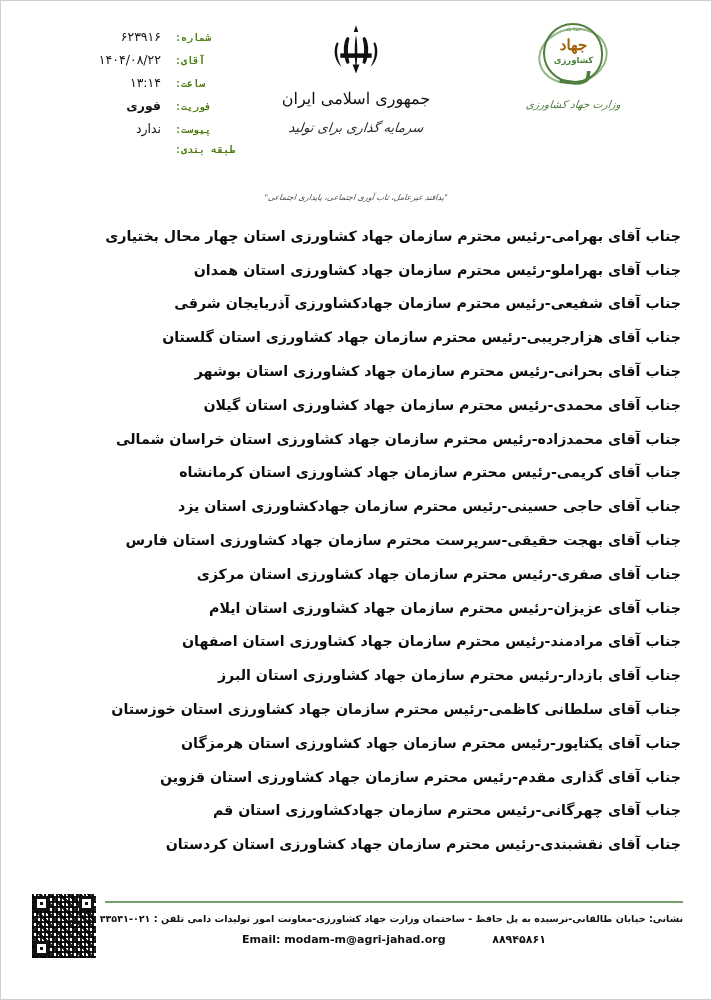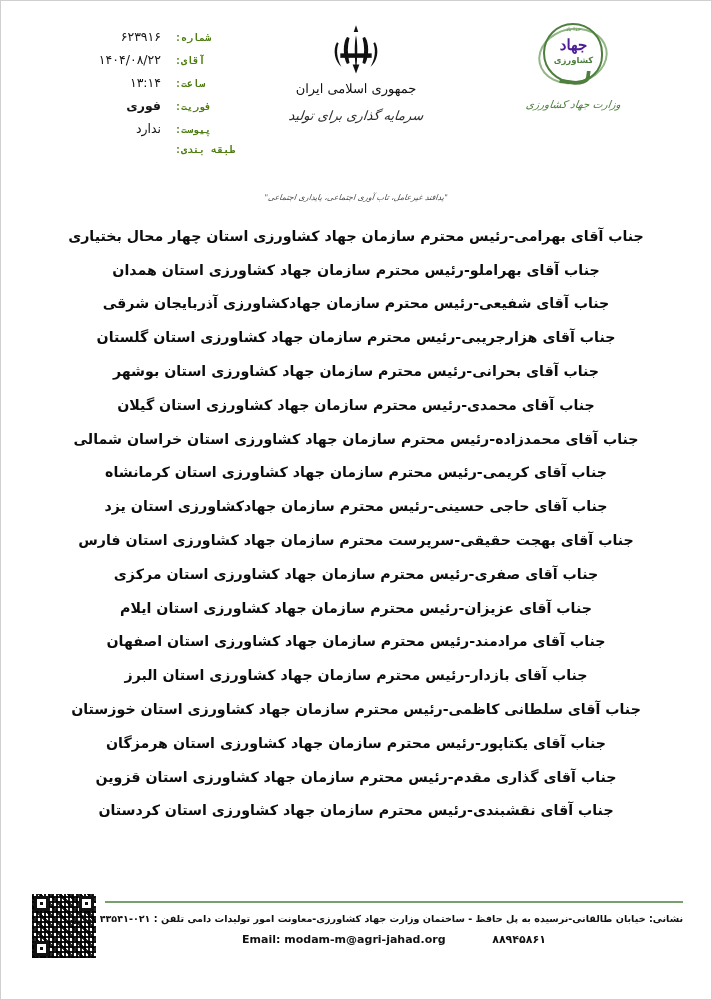--- a/index.html
+++ b/index.html
@@ -78,22 +78,22 @@
     width: 240px;
     text-align: center;
   }
   .emblem {
     display: block;
     margin: 0 auto;
     width: 56px;
     height: 54px;
   }
   .emblem-caption {
-    margin-top: 4px;
-    font-size: 13px;
+    margin-top: 12px;
+    font-size: 16px;
     color: #101010;
     font-family: "DejaVu Serif", "Liberation Serif", serif;
     letter-spacing: 0.2px;
   }
   .nastaliq-slogan {
     margin-top: 12px;
     font-size: 13px;
     color: #181818;
     font-family: "DejaVu Serif", "Liberation Serif", serif;
     font-style: italic;
@@ -134,21 +134,21 @@
     border-radius: 50%;
     box-sizing: border-box;
     transform: rotate(-12deg);
     opacity: 0.75;
   }
   .ministry-mark .jahad {
     position: absolute;
     top: 15px; left: 0; right: 0;
     font-size: 15px;
     font-weight: bold;
-    color: #4c1d95;
+    color: #a16207;
     line-height: 1.05;
     font-family: "DejaVu Serif", "Liberation Serif", serif;
   }
   .ministry-mark .keshavarzi-sm {
     position: absolute;
     top: 32px; left: 0; right: 0;
     font-size: 8.5px;
     font-weight: bold;
     color: #4e7f3e;
     letter-spacing: 0.2px;
@@ -198,21 +198,21 @@
     font-style: italic;
     letter-spacing: 0.2px;
     opacity: 0.85;
     transform: skewX(-6deg);
   }
 
   
   .body-block {
     margin: 18px 30px 0 30px;
     direction: rtl;
-    text-align: center;
+    text-align: right;
   }
   .recipient {
     font-size: 14.2px;
     font-weight: bold;
     color: #0d0d0d;
     line-height: 1.0;
     padding: 9.8px 0;
     white-space: nowrap;
     letter-spacing: -0.1px;
   }
@@ -370,20 +370,21 @@
     <div class="recipient">جناب آقای کریمی-رئیس محترم سازمان جهاد کشاورزی استان کرمانشاه</div>
     <div class="recipient">جناب آقای حاجی حسینی-رئیس محترم سازمان جهادکشاورزی استان یزد</div>
     <div class="recipient">جناب آقای بهجت حقیقی-سرپرست محترم سازمان جهاد کشاورزی استان فارس</div>
     <div class="recipient">جناب آقای صفری-رئیس محترم سازمان جهاد کشاورزی استان مرکزی</div>
     <div class="recipient">جناب آقای عزیزان-رئیس محترم سازمان جهاد کشاورزی استان ایلام</div>
     <div class="recipient">جناب آقای مرادمند-رئیس محترم سازمان جهاد کشاورزی استان اصفهان</div>
     <div class="recipient">جناب آقای بازدار-رئیس محترم سازمان جهاد کشاورزی استان البرز</div>
     <div class="recipient">جناب آقای سلطانی کاظمی-رئیس محترم سازمان جهاد کشاورزی استان خوزستان</div>
     <div class="recipient">جناب آقای یکتاپور-رئیس محترم سازمان جهاد کشاورزی استان هرمزگان</div>
     <div class="recipient">جناب آقای گذاری مقدم-رئیس محترم سازمان جهاد کشاورزی استان قزوین</div>
+    <div class="recipient">جناب آقای چهرگانی-رئیس محترم سازمان جهادکشاورزی استان قم</div>
     <div class="recipient">جناب آقای نقشبندی-رئیس محترم سازمان جهاد کشاورزی استان کردستان</div>
   </div>
 
   <div class="footer">
     <div class="footer-rule"></div>
 
     <div class="qr">
       <div class="fp tl"></div>
       <div class="fp tr"></div>
       <div class="fp bl"></div>

